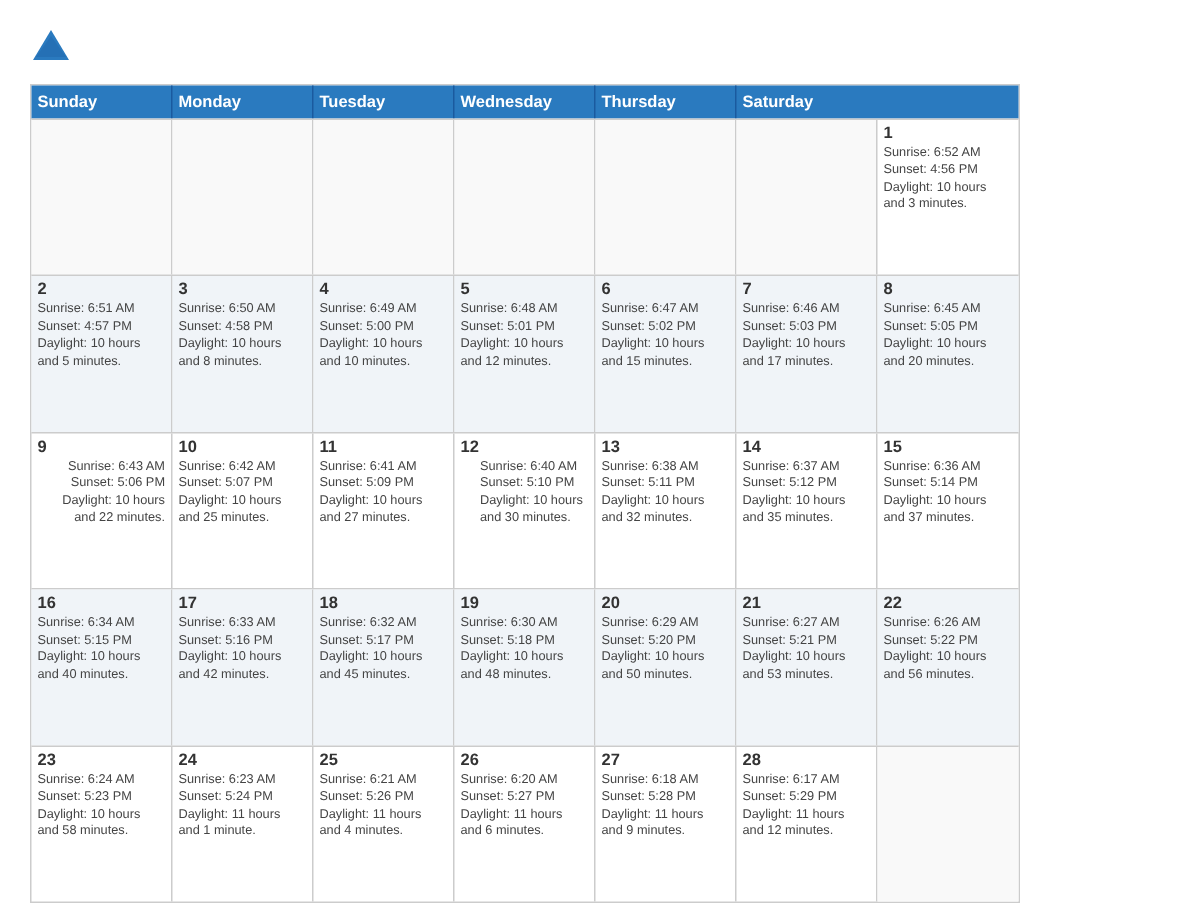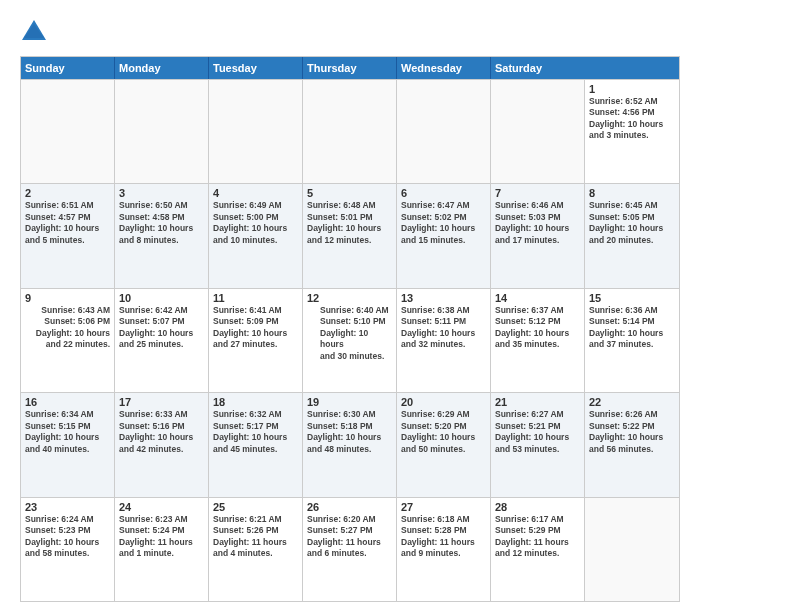--- a/index.html
+++ b/index.html
@@ -99,21 +99,20 @@
       font-size: 11px;
       font-weight: bold;
       color: #333;
       display: block;
       margin-bottom: 1px;
     }
     .cal-cell .day-info {
       font-size: 8.5px;
       color: #444;
       line-height: 1.35;
-      font-weight: bold;
     }
     .alt-row .cal-cell { background: #f0f4f8; }
   </style>
 </head>
 <body>
 
 <div class="page">
   <div class="header">
     <div class="logo">
       <svg class="logo-icon" viewBox="0 0 28 28">
@@ -129,22 +128,22 @@
       <h1></h1>
       <h2></h2>
     </div>
   </div>
 
   <div class="calendar">
     <div class="calendar-header" id="cal-header">
         <div class="cal-header-cell">Sunday</div>
         <div class="cal-header-cell">Monday</div>
         <div class="cal-header-cell">Tuesday</div>
+        <div class="cal-header-cell">Wednesday</div>
         <div class="cal-header-cell">Thursday</div>
-        <div class="cal-header-cell">Wednesday</div>
         <div class="cal-header-cell">Saturday</div>
       </div>
     <div class="calendar-body" id="cal-body">
         <div class="cal-row">
           <div class="cal-cell empty"></div>
           <div class="cal-cell empty"></div>
           <div class="cal-cell empty"></div>
           <div class="cal-cell empty"></div>
           <div class="cal-cell empty"></div>
           <div class="cal-cell empty"></div>

